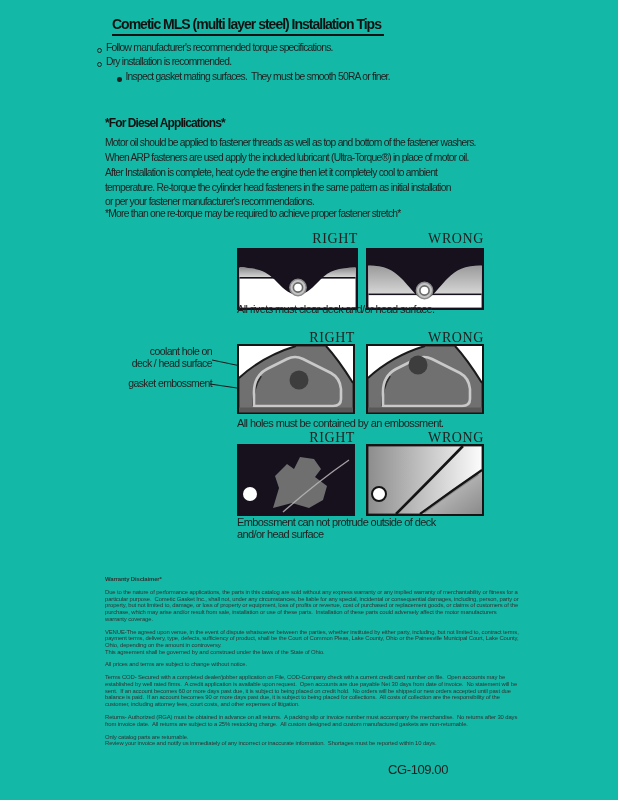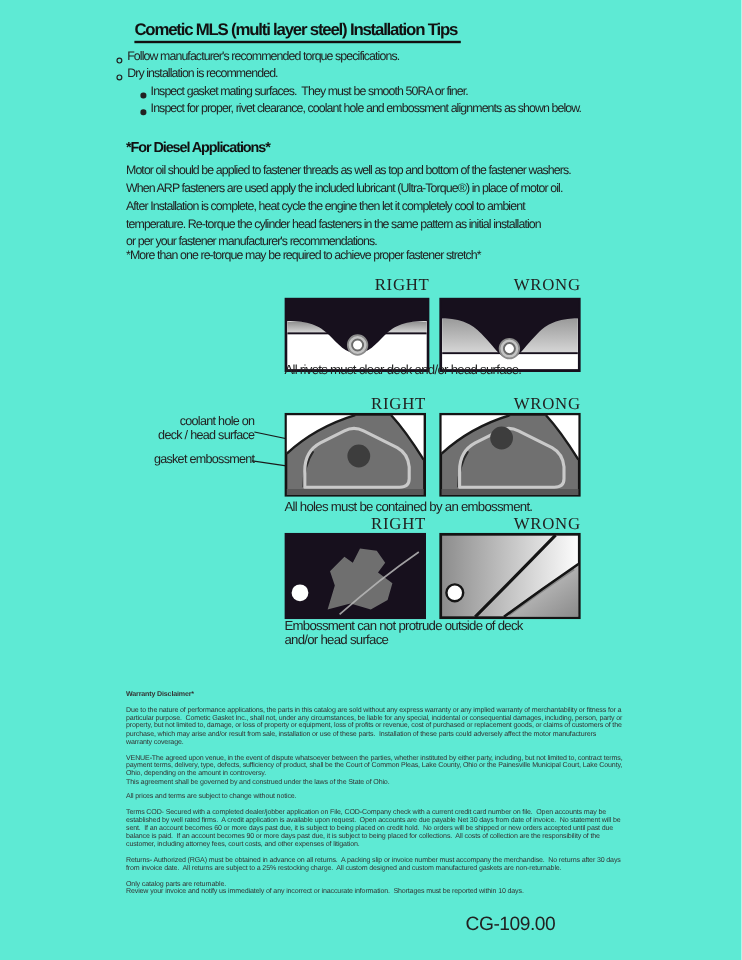--- a/index.html
+++ b/index.html
@@ -1,16 +1,16 @@
 <!DOCTYPE html>
 <html><head>
 <meta charset="utf-8">
 <style>
   html,body{margin:0;padding:0;background:#ffffff;}
-  .page{position:relative;width:618px;height:800px;background:#5eead4;overflow:hidden;
+  .page{position:relative;width:618px;height:800px;background:#14b8a6;overflow:hidden;
         font-family:"Liberation Sans",sans-serif;color:#222;}
   .abs{position:absolute;}
 
   .title{left:112px;top:16px;font-size:14px;font-weight:bold;letter-spacing:-1px;
          color:#111;border-bottom:2px solid #111;padding:0 3px 2px 0;display:inline-block;}
 
   .bullets{left:97px;top:39px;}
   .b-row{display:flex;align-items:flex-end;height:14.2px;white-space:pre;
          font-size:10.3px;letter-spacing:-0.75px;color:#222;}
   .b-marker{width:5px;height:5px;border:1.2px solid #222;border-radius:50%;
@@ -31,45 +31,41 @@
        white-space:pre-line;color:#222;}
 
   .fig{position:absolute;}
   .fig svg{display:block;}
 
   .legal{left:105px;top:576px;width:414px;font-size:5.9px;line-height:6.65px;
          letter-spacing:-0.12px;color:#333;}
   .legal p{margin:0 0 6.3px 0;white-space:pre-wrap;}
   .legal .lh{font-weight:bold;}
 
-  .code{left:388px;top:762px;font-size:16px;letter-spacing:-0.4px;color:#222;}
+  .code{left:388px;top:762px;font-size:13px;letter-spacing:-0.4px;color:#222;}
 </style>
 </head>
 <body>
 
 <div class="page">
 
   <div class="abs title">Cometic MLS (multi layer steel) Installation Tips</div>
 
   <div class="abs bullets">
     <div class="b-row">
       <span class="b-marker"></span>
       <span>Follow manufacturer's recommended torque specifications.</span>
     </div>
     <div class="b-row">
       <span class="b-marker"></span>
       <span>Dry installation is recommended.</span>
     </div>
     <div class="b-row sub">
       <span class="b-marker"></span>
       <span>Inspect gasket mating surfaces.  They must be smooth 50RA or finer.</span>
-    </div>
-    <div class="b-row sub">
-      <span class="b-marker"></span>
-      <span>Inspect for proper, rivet clearance, coolant hole and embossment alignments as shown below.</span>
     </div>
   </div>
 
   <div class="abs h2">*For Diesel Applications*</div>
   <div class="abs body-text p1">Motor oil should be applied to fastener threads as well as top and bottom of the fastener washers.
 When ARP fasteners are used apply the included lubricant (Ultra-Torque®) in place of motor oil.</div>
   <div class="abs body-text p2">After Installation is complete, heat cycle the engine then let it completely cool to ambient
 temperature. Re-torque the cylinder head fasteners in the same pattern as initial installation
 or per your fastener manufacturer's recommendations.</div>
   <div class="abs body-text note">*More than one re-torque may be required to achieve proper fastener stretch*</div>

